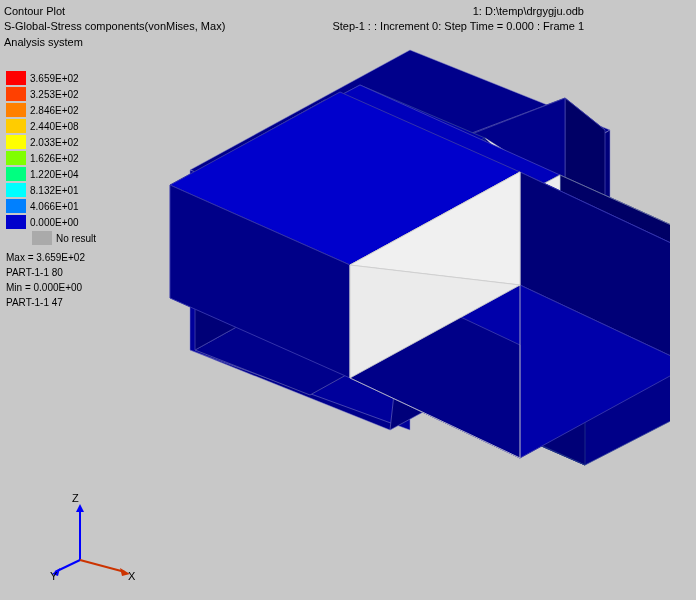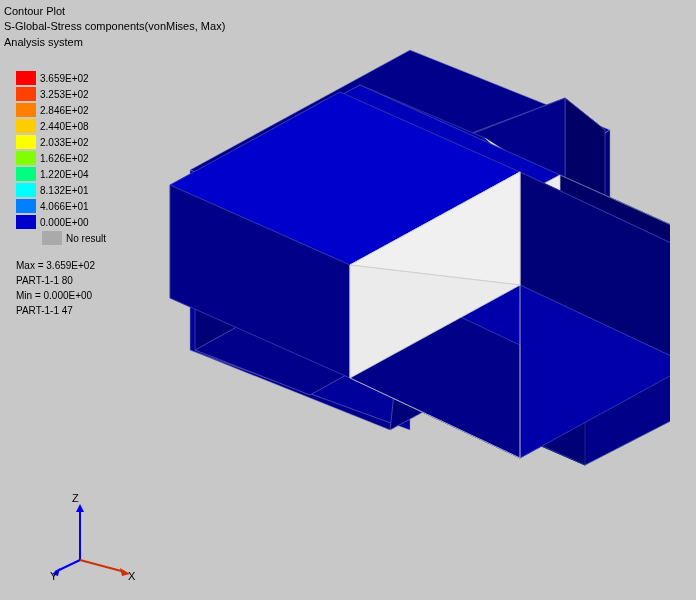--- a/index.html
+++ b/index.html
@@ -32,21 +32,21 @@
       top: 4px;
       right: 4px;
       text-align: right;
       line-height: 1.4;
       color: #000;
     }
     
     .legend {
       position: absolute;
       top: 70px;
-      left: 16px;
+      left: 6px;
     }
     .legend-item {
       display: flex;
       align-items: center;
       height: 16px;
       margin-bottom: 0px;
     }
     .legend-color {
       width: 20px;
       height: 14px;
@@ -64,21 +64,21 @@
       height: 16px;
       margin-left: 26px;
     }
     .legend-gray {
       width: 20px;
       height: 14px;
       background: #aaa;
       margin-right: 4px;
     }
     .legend-footer {
-      margin-top: 12px;
+      margin-top: 4px;
       font-size: 10px;
       color: #000;
       line-height: 1.5;
     }
     
     .model-area {
       position: absolute;
       top: 30px;
       left: 130px;
       width: 540px;
@@ -98,20 +98,22 @@
 
 <div id="main-canvas">
 
   <div class="top-left-info">
     <div>Contour Plot</div>
     <div>S-Global-Stress components(vonMises, Max)</div>
     <div>Analysis system</div>
   </div>
 
   <div class="top-right-info">
+    <div>1: D:\temp\drgygju.odb</div>
+    <div>Step-1 : : Increment   0: Step Time =   0.000 : Frame 1</div>
   </div>
 
   <div class="legend">
 
     <div id="legend-items">
         <div class="legend-item">
           <div class="legend-color" style="background: rgb(255, 0, 0);"></div>
           <span class="legend-label">3.659E+02</span>
         </div>
         <div class="legend-item">

